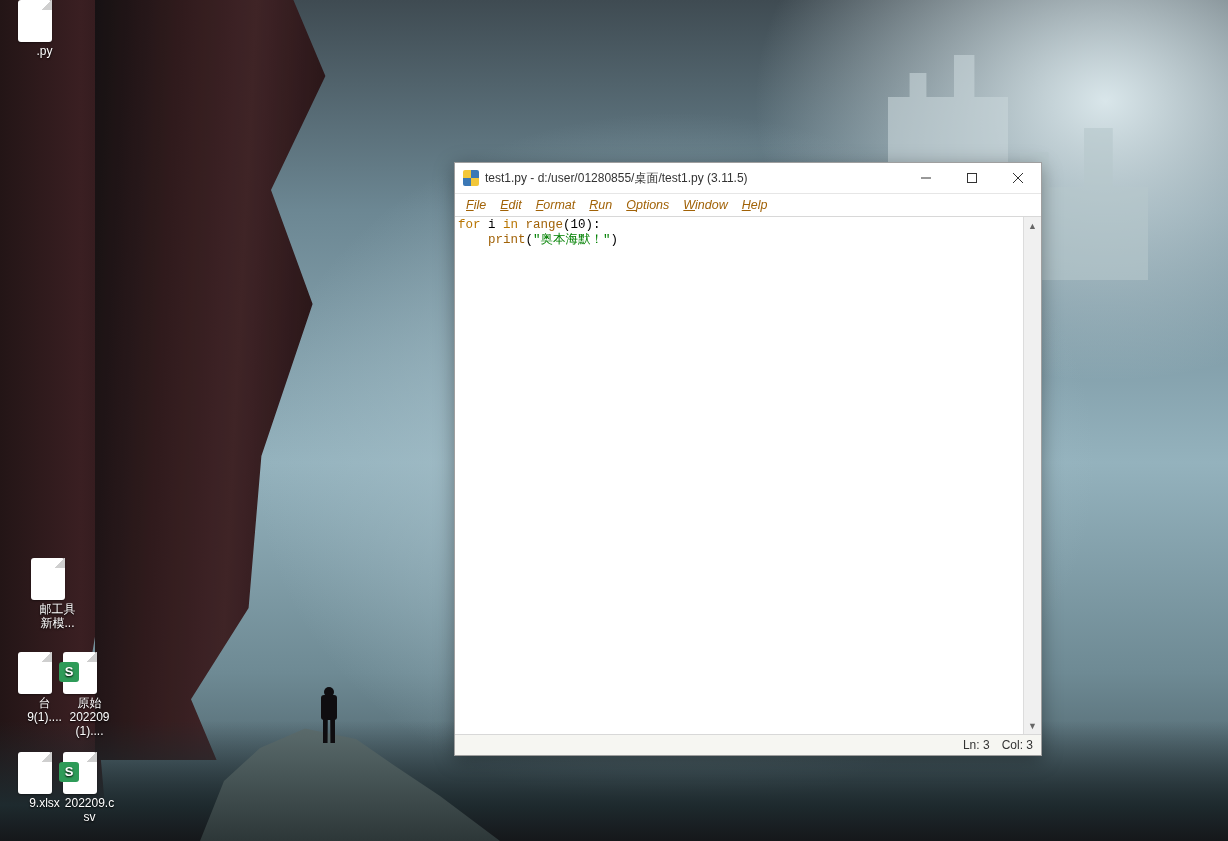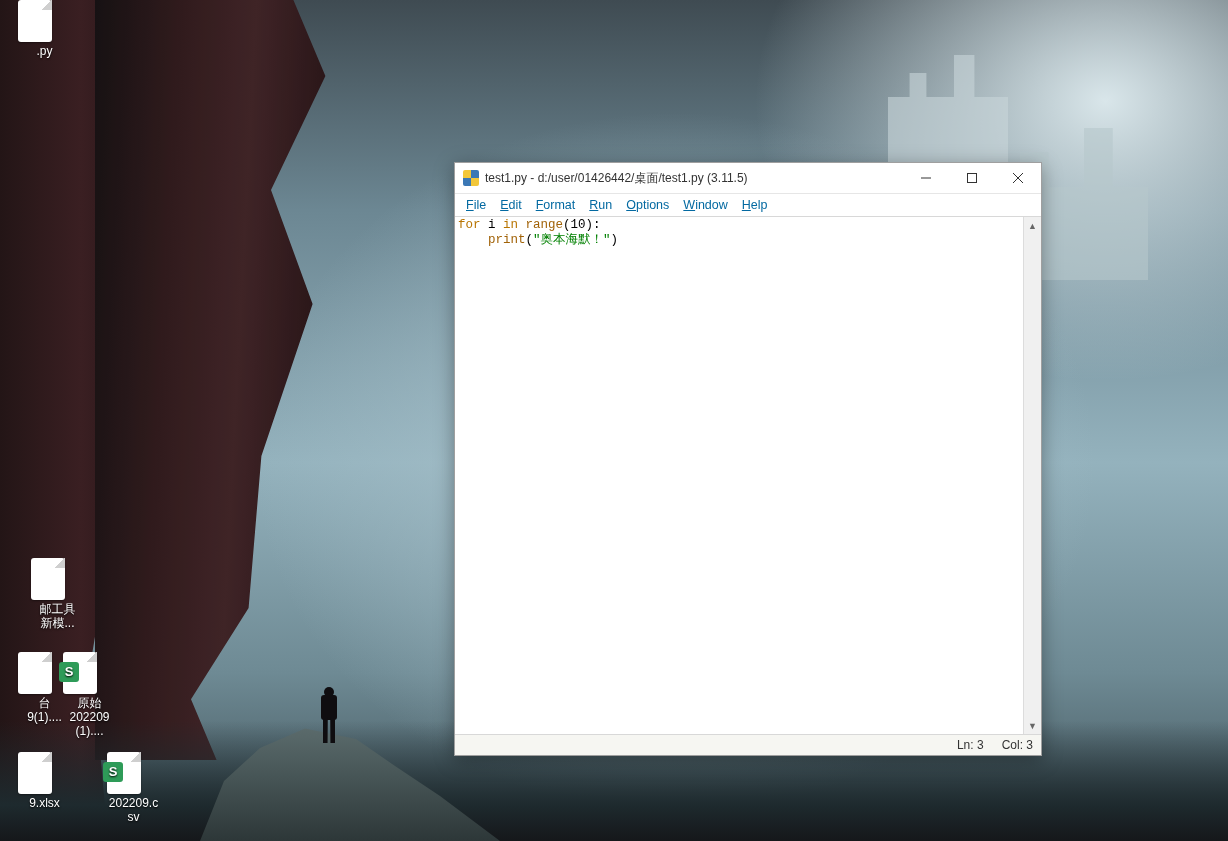--- a/index.html
+++ b/index.html
@@ -55,35 +55,35 @@
     display:flex;flex-direction:column;
   }
   .titlebar{height:30px;background:#fff;display:flex;align-items:center;border-bottom:1px solid #e6e6e6;}
   .titlebar .appicon{width:16px;height:16px;margin:0 6px 0 8px;position:relative;}
   .titlebar .appicon::before{content:"";position:absolute;inset:0;border-radius:2px;
     background:conic-gradient(#3b78b5 0 90deg,#f2c73a 90deg 180deg,#3b78b5 180deg 270deg,#f2c73a 270deg 360deg);}
   .titlebar .title{flex:1;font-size:12px;color:#333;white-space:nowrap;overflow:hidden;}
   .winbtns{display:flex;height:100%;}
   .winbtn{width:46px;height:100%;display:flex;align-items:center;justify-content:center;color:#333;}
   .winbtn svg{width:10px;height:10px;stroke:currentColor;stroke-width:1;fill:none;}
-  .menubar{height:22px;background:#fff;display:flex;align-items:center;padding:0 4px;font-size:12.5px;color:#0369a1;border-bottom:1px solid #d8d8d8;}
+  .menubar{height:22px;background:#fff;display:flex;align-items:center;padding:0 4px;font-size:12.5px;color:#a16207;border-bottom:1px solid #d8d8d8;font-style:italic;}
   .menuitem{padding:2px 7px;cursor:default;}
   .menuitem u{text-decoration:underline;}
   .editor-wrap{flex:1;display:flex;min-height:0;}
   .editor{flex:1;background:#fff;font-family:"Courier New",monospace;font-size:12.5px;line-height:15px;padding:1px 3px;white-space:pre;overflow:hidden;color:#000;}
   .kw{color:#b87400;}   
   .nm{color:#000;}
   .bf{color:#a16207;}   
   .pn{color:#000;}
   .str{color:#008000;}  
   .scrollbar{width:17px;background:#f0f0f0;border-left:1px solid #dcdcdc;position:relative;}
   .scrollbar .btn{position:absolute;left:0;width:17px;height:17px;background:#f0f0f0;display:flex;align-items:center;justify-content:center;color:#666;font-size:9px;}
   .scrollbar .btn.up{top:0;} .scrollbar .btn.down{bottom:0;}
   .statusbar{height:20px;border-top:1px solid #d8d8d8;background:#f6f6f2;display:flex;justify-content:flex-end;align-items:center;font-size:12px;color:#333;padding:0 8px;}
-  .statusbar span{margin-left:18px;}
+  .statusbar span{margin-left:12px;}
 </style>
 </head>
 <body>
 
 <div class="desktop">
   <div class="rock2"></div>
   <div class="rock"></div>
   <div class="castle">
     <div class="c1"></div>
       <div class="c2"></div>
@@ -110,30 +110,30 @@
         <span class="lbl">台<br>9(1)....</span>
       </div>
       <div class="dicon xls" style="left: 45px; top: 652px;">
         <div class="glyph"></div>
         <span class="lbl">原始<br>202209(1)....</span>
       </div>
       <div class="dicon" style="left: 0px; top: 752px;">
         <div class="glyph"></div>
         <span class="lbl">9.xlsx</span>
       </div>
-      <div class="dicon xls" style="left: 45px; top: 752px; margin-left: 44px;">
+      <div class="dicon xls" style="left: 45px; top: 752px;">
         <div class="glyph"></div>
         <span class="lbl">202209.csv</span>
       </div>
     </div>
 
   <div class="window">
     <div class="titlebar">
       <span class="appicon"></span>
-      <span class="title">test1.py - d:/user/01426442/桌面/test1.py (3.11.5)</span>
+      <span class="title">test1.py - d:/user/01280855/桌面/test1.py (3.11.5)</span>
       <div class="winbtns">
         <div class="winbtn">
           <svg viewBox="0 0 10 10">
               <path d="M0 5 H10"></path>
             </svg>
         </div>
         <div class="winbtn">
           <svg viewBox="0 0 10 10">
               <rect x="0.5" y="0.5" width="9" height="9"></rect>
             </svg>

